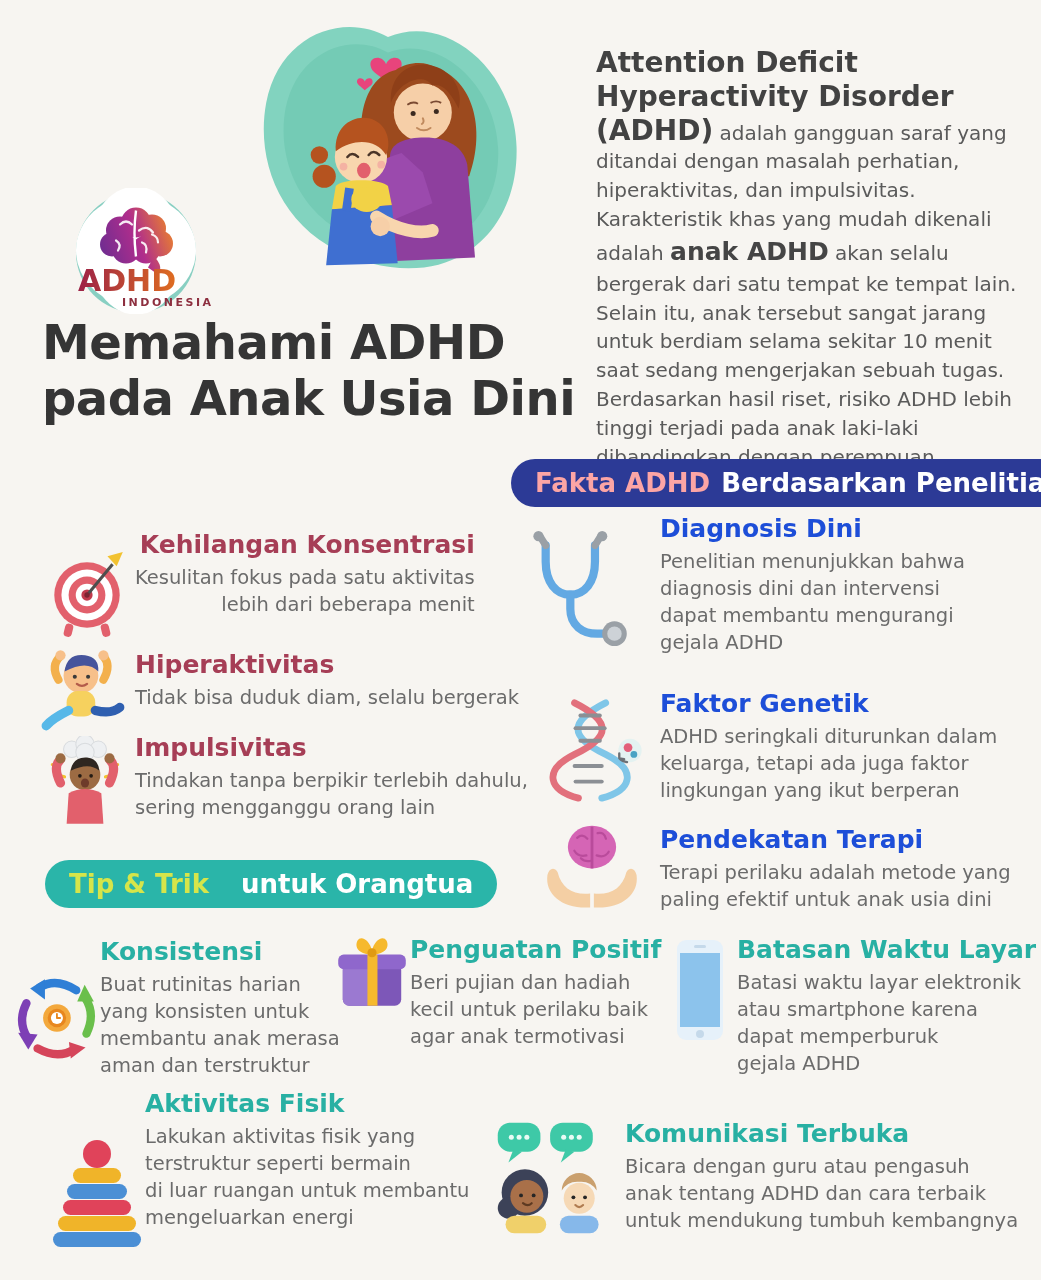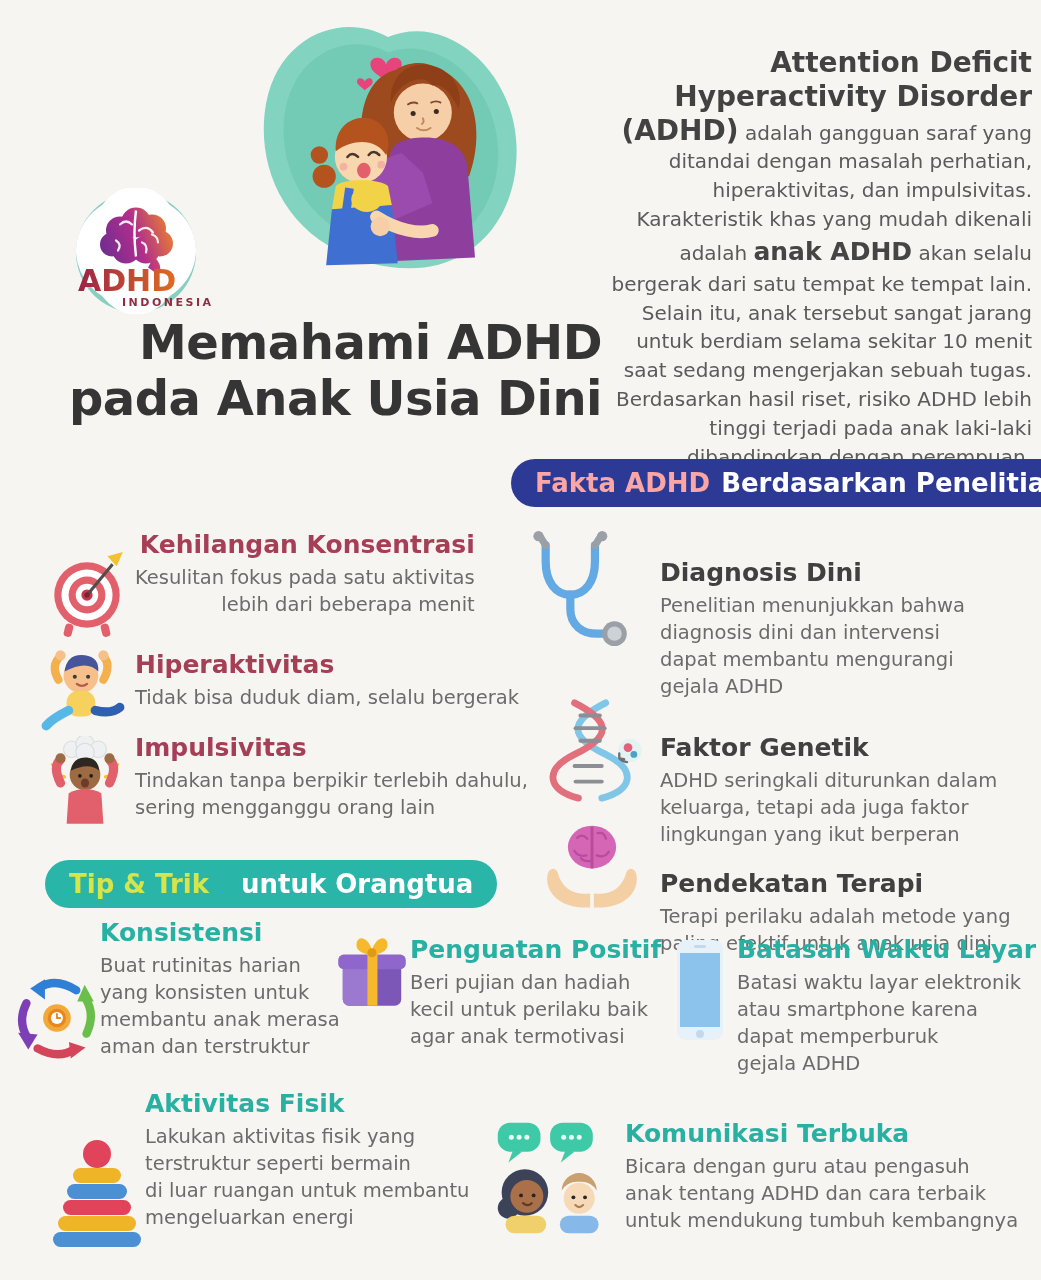--- a/index.html
+++ b/index.html
@@ -1,21 +1,21 @@
 <!DOCTYPE html>
 <html><head>
 <meta charset="utf-8">
 <style>
   html,body{margin:0;padding:0;background:#e9e7e3;}
   .poster{
     position:relative;width:1041px;height:1280px;margin:0 auto;
     background:#f7f5f1;overflow:hidden;
     font-family:"DejaVu Sans","Liberation Sans",sans-serif;
   }
-  .abs{position:absolute;text-align:right;}
+  .abs{position:absolute;}
   
   .intro{left:596px;top:26px;width:436px;font-size:20px;line-height:1.44;color:#5a5a5a;}
   .intro .head{font-weight:bold;font-size:28px;line-height:1.2;color:#424242;}
   .intro .big-inline{font-weight:bold;font-size:25px;color:#454545;}
   
   .title{left:42px;top:314px;width:560px;font-size:48px;font-weight:bold;
          color:#353535;line-height:1.17;letter-spacing:-0.5px;}
   
   .badge{display:inline-flex;align-items:center;gap:11px;padding:9px 24px;
          border-radius:30px;font-weight:bold;font-size:26px;white-space:nowrap;}
@@ -24,42 +24,42 @@
   .badge-gejala .hl{color:#ffc93c;}
   .badge-fakta{left:511px;top:459px;background:#2c3a96;}
   .badge-fakta .hl{color:#fca5a5;}
   .badge-tips{left:45px;top:860px;background:#2ab5a9;gap:32px;}
   .badge-tips .hl{color:#d6e54a;}
   
   .item{position:absolute;}
   .item .t{font-weight:bold;font-size:25px;margin:0 0 6px 0;}
   .item .d{font-size:19.5px;color:#6b6b6b;line-height:1.38;white-space:pre-line;}
   .sym .t{color:#a63e56;}
-  .fact .t{color:#404040;margin-top:44px;}
+  .fact .t{color:#1d4ed8;}
   .tip .t{color:#28b0a3;}
   .icon{position:absolute;}
   .icon svg{width:100%;height:100%;display:block;}
   
   .i-logo{left:36px;top:188px;width:200px;height:126px;}
   .i-illus{left:240px;top:10px;width:296px;height:290px;}
   .i-target{left:45px;top:550px;width:84px;height:90px;}
   .i-hyper{left:38px;top:645px;width:92px;height:88px;}
   .i-impulse{left:42px;top:736px;width:86px;height:96px;}
   .i-steth{left:523px;top:531px;width:108px;height:115px;}
   .i-dna{left:538px;top:698px;width:112px;height:105px;}
   .i-hands{left:540px;top:820px;width:104px;height:95px;}
   .i-cycle{left:8px;top:968px;width:96px;height:100px;}
   .i-gift{left:330px;top:930px;width:84px;height:82px;}
   .i-phone{left:674px;top:938px;width:52px;height:104px;}
   .i-rings{left:46px;top:1138px;width:102px;height:112px;}
   .i-kids{left:490px;top:1118px;width:128px;height:116px;}
   
   .s1{left:135px;top:530px;text-align:right;} .s2{left:135px;top:650px;} .s3{left:135px;top:733px;}
   .f1{left:660px;top:514px;} .f2{left:660px;top:689px;} .f3{left:660px;top:825px;}
-  .t1{left:100px;top:918px;} .t2{left:410px;top:935px;} .t3{left:737px;top:935px;}
+  .t1{left:100px;top:937px;} .t2{left:410px;top:935px;} .t3{left:737px;top:935px;}
   .t4{left:145px;top:1089px;} .t5{left:625px;top:1119px;}
 </style>
 </head>
 <body>
 
 <div class="poster">
 
   <span class="icon i-logo">
     <svg viewBox="0 0 200 125">
       <defs>

